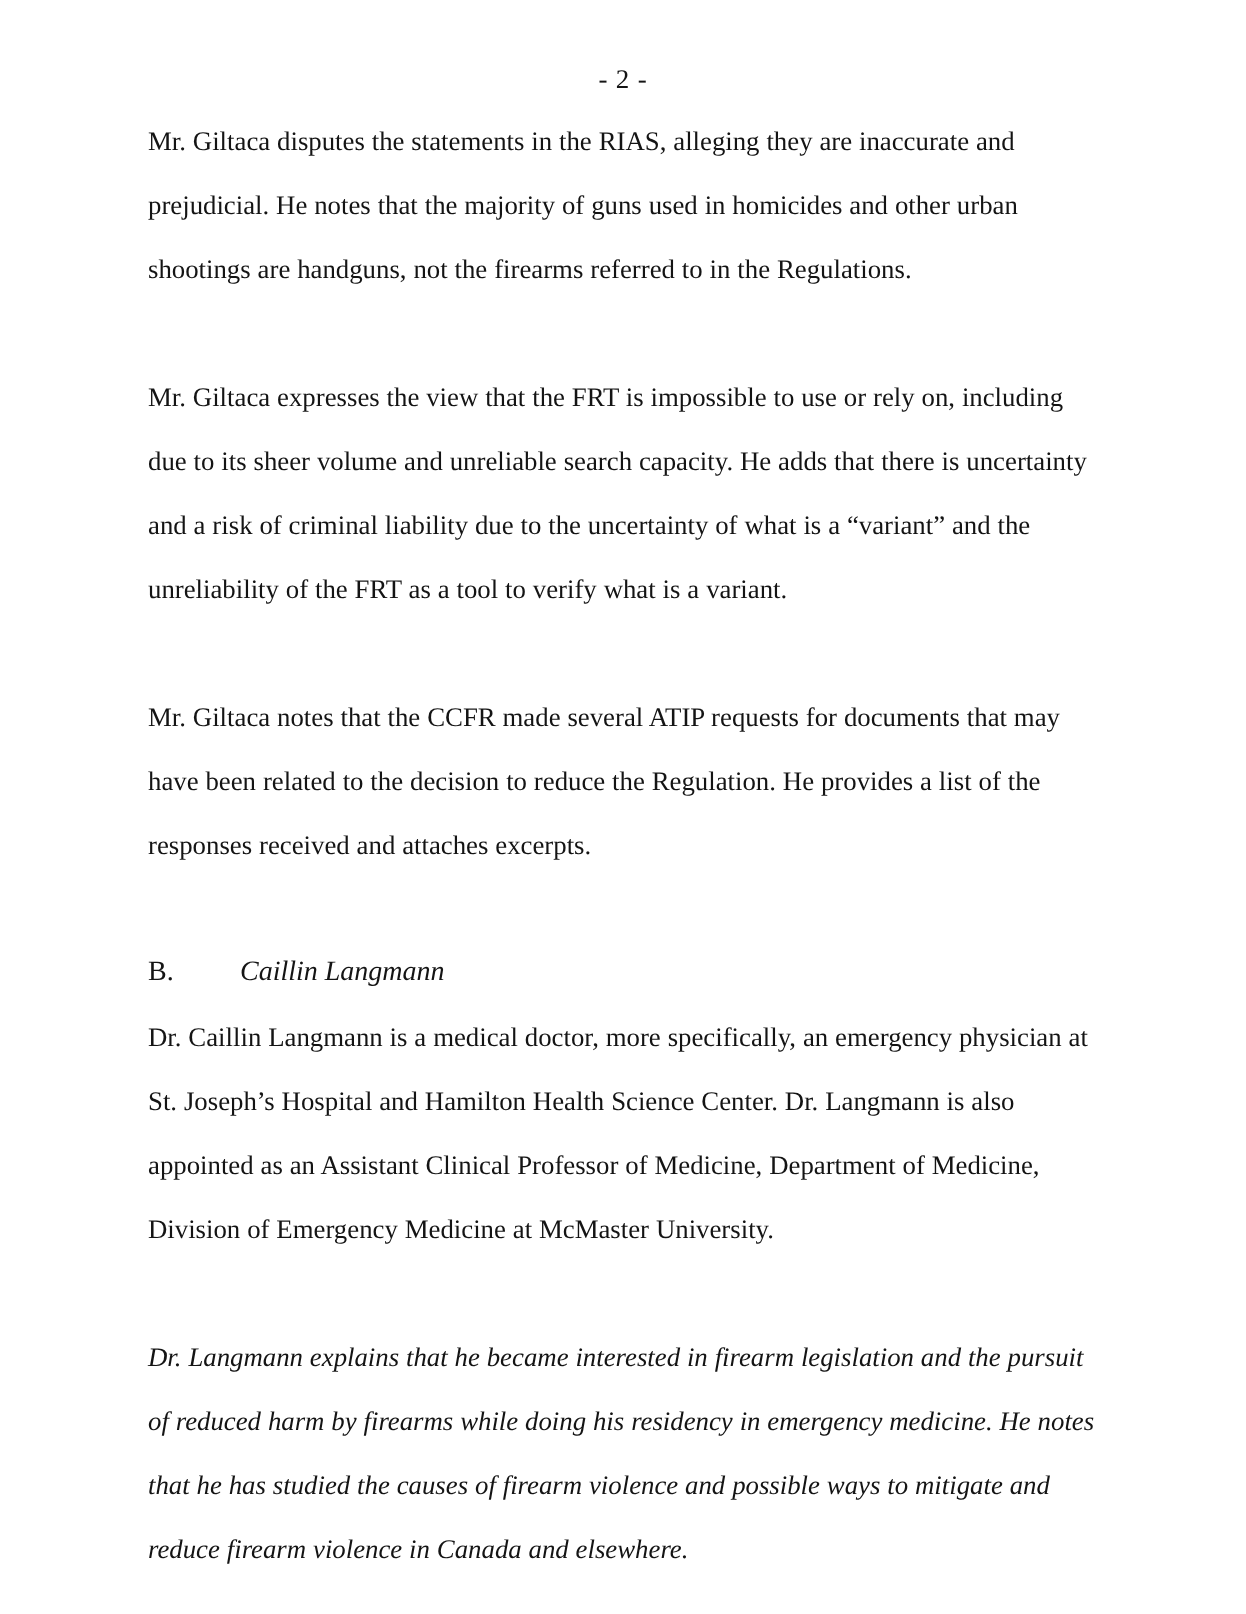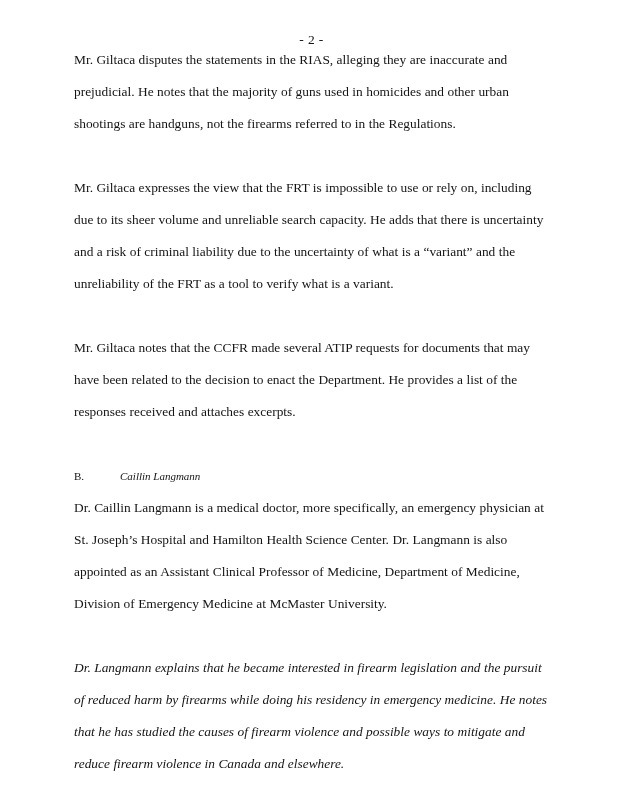--- a/index.html
+++ b/index.html
@@ -24,39 +24,39 @@
     top: 32px;
     left: 0;
     width: 623px;
     text-align: center;
     font-size: 13.5px;
     letter-spacing: 0.4px;
     color: #141414;
   }
   .content {
     position: absolute;
-    top: 44px;
+    top: 55px;
     left: 74px;
     width: 477px;
   }
   p.para {
     margin: 0 0 32px 0;
     font-size: 13.4px;
     line-height: 32px;
     text-align: left;
     color: #141414;
     word-spacing: 0.1px;
   }
   p.para:last-child {
     margin-bottom: 0;
     font-style: italic;
   }
   .heading {
     margin: 0 0 0 0;
-    font-size: 11px;
+    font-size: 14px;
     line-height: 32px;
     color: #141414;
     display: block;
     white-space: nowrap;
   }
   .heading .h-letter {
     display: inline-block;
     width: 46px;
   }
   .heading .h-title {
@@ -72,21 +72,21 @@
 <div class="page">
 
   <div class="page-header">- 2 -</div>
 
   <div class="content">
 
     <p class="para">Mr. Giltaca disputes the statements in the RIAS, alleging they are inaccurate and prejudicial. He notes that the majority of guns used in homicides and other urban shootings are handguns, not the firearms referred to in the Regulations.</p>
 
     <p class="para">Mr. Giltaca expresses the view that the FRT is impossible to use or rely on, including due to its sheer volume and unreliable search capacity. He adds that there is uncertainty and a risk of criminal liability due to the uncertainty of what is a “variant” and the unreliability of the FRT as a tool to verify what is a variant.</p>
 
-    <p class="para">Mr. Giltaca notes that the CCFR made several ATIP requests for documents that may have been related to the decision to enact the Department. He provides a list of the responses received and attaches excerpts.</p>
+    <p class="para">Mr. Giltaca notes that the CCFR made several ATIP requests for documents that may have been related to the decision to reduce the Regulation. He provides a list of the responses received and attaches excerpts.</p>
 
     <div class="heading-block">
       <div class="heading">
         <span class="h-letter">B.</span><span class="h-title">Caillin Langmann</span>
       </div>
     </div>
 
     <p class="para">Dr. Caillin Langmann is a medical doctor, more specifically, an emergency physician at St. Joseph’s Hospital and Hamilton Health Science Center. Dr. Langmann is also appointed as an Assistant Clinical Professor of Medicine, Department of Medicine, Division of Emergency Medicine at McMaster University.</p>
 
     <p class="para">Dr. Langmann explains that he became interested in firearm legislation and the pursuit of reduced harm by firearms while doing his residency in emergency medicine. He notes that he has studied the causes of firearm violence and possible ways to mitigate and reduce firearm violence in Canada and elsewhere.</p>

